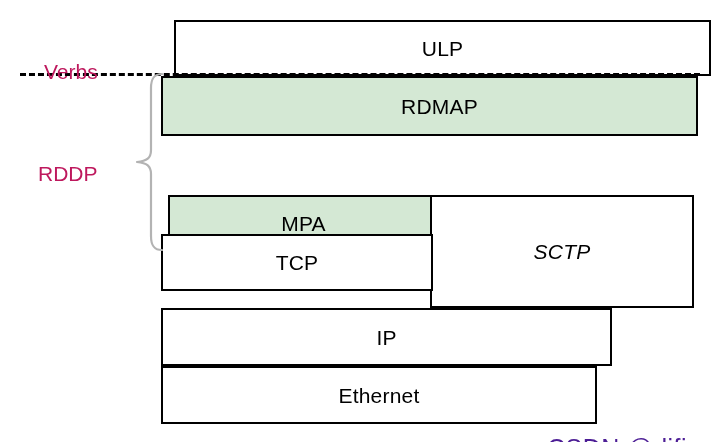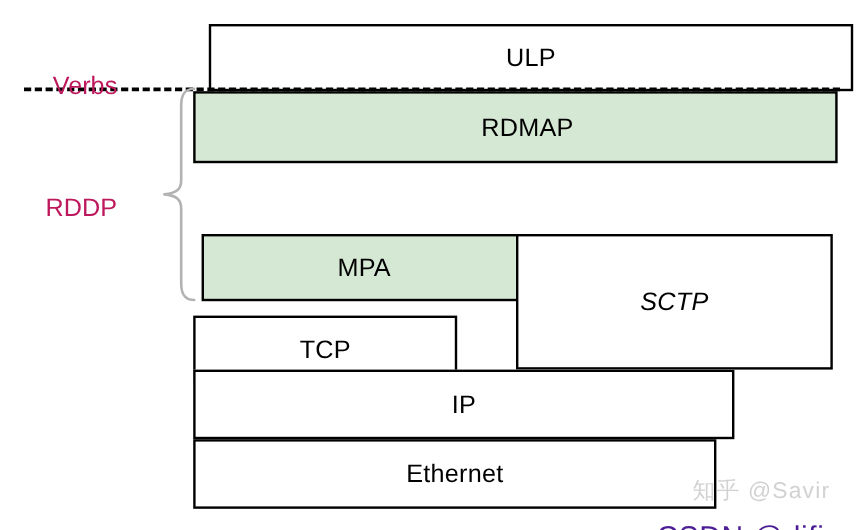--- a/index.html
+++ b/index.html
@@ -104,21 +104,21 @@
 
 
   <div class="layer green" style="left:168px; top:195px; width:271px; height:56px;">
     <span>MPA</span>
   </div>
 
   <div class="layer" style="left:430px; top:195px; width:264px; height:113px;font-style:italic;">
     <span>SCTP</span>
   </div>
 
-  <div class="layer" style="left:161px; top:263px; width:220px; height:57px;text-align:right;">
+  <div class="layer" style="left:161px; top:234px; width:272px; height:57px;text-align:right;">
     <span>TCP</span>
   </div>
 
   <div class="layer" style="left:161px; top:308px; width:451px; height:58px;">
     <span>IP</span>
   </div>
 
   <div class="layer" style="left:161px; top:366px; width:436px; height:58px;">
     <span>Ethernet</span>
   </div>
@@ -128,16 +128,15 @@
   <div class="side-label" style="left:44px; top:50px;">Verbs</div>
 
   <div class="side-label" style="left:38px; top:152px;">RDDP</div>
 
   <div class="brace">
     <svg width="30" height="180" viewBox="0 0 30 180" fill="none">
       <path d="M29 2 C20 2, 18 8, 18 16 L18 78 C18 86, 14 89, 4 90 C14 91, 18 94, 18 102 L18 164 C18 172, 20 178, 29 178" stroke="#b3b3b3" stroke-width="2.2" fill="none" stroke-linecap="round" stroke-linejoin="round"></path>
     </svg>
   </div>
 
-  <div class="watermark wm-zhihu">知乎 @Savir</div>
   <div class="watermark wm-csdn">CSDN @difianzhou</div>
 
 </div>
 
 </body></html>

